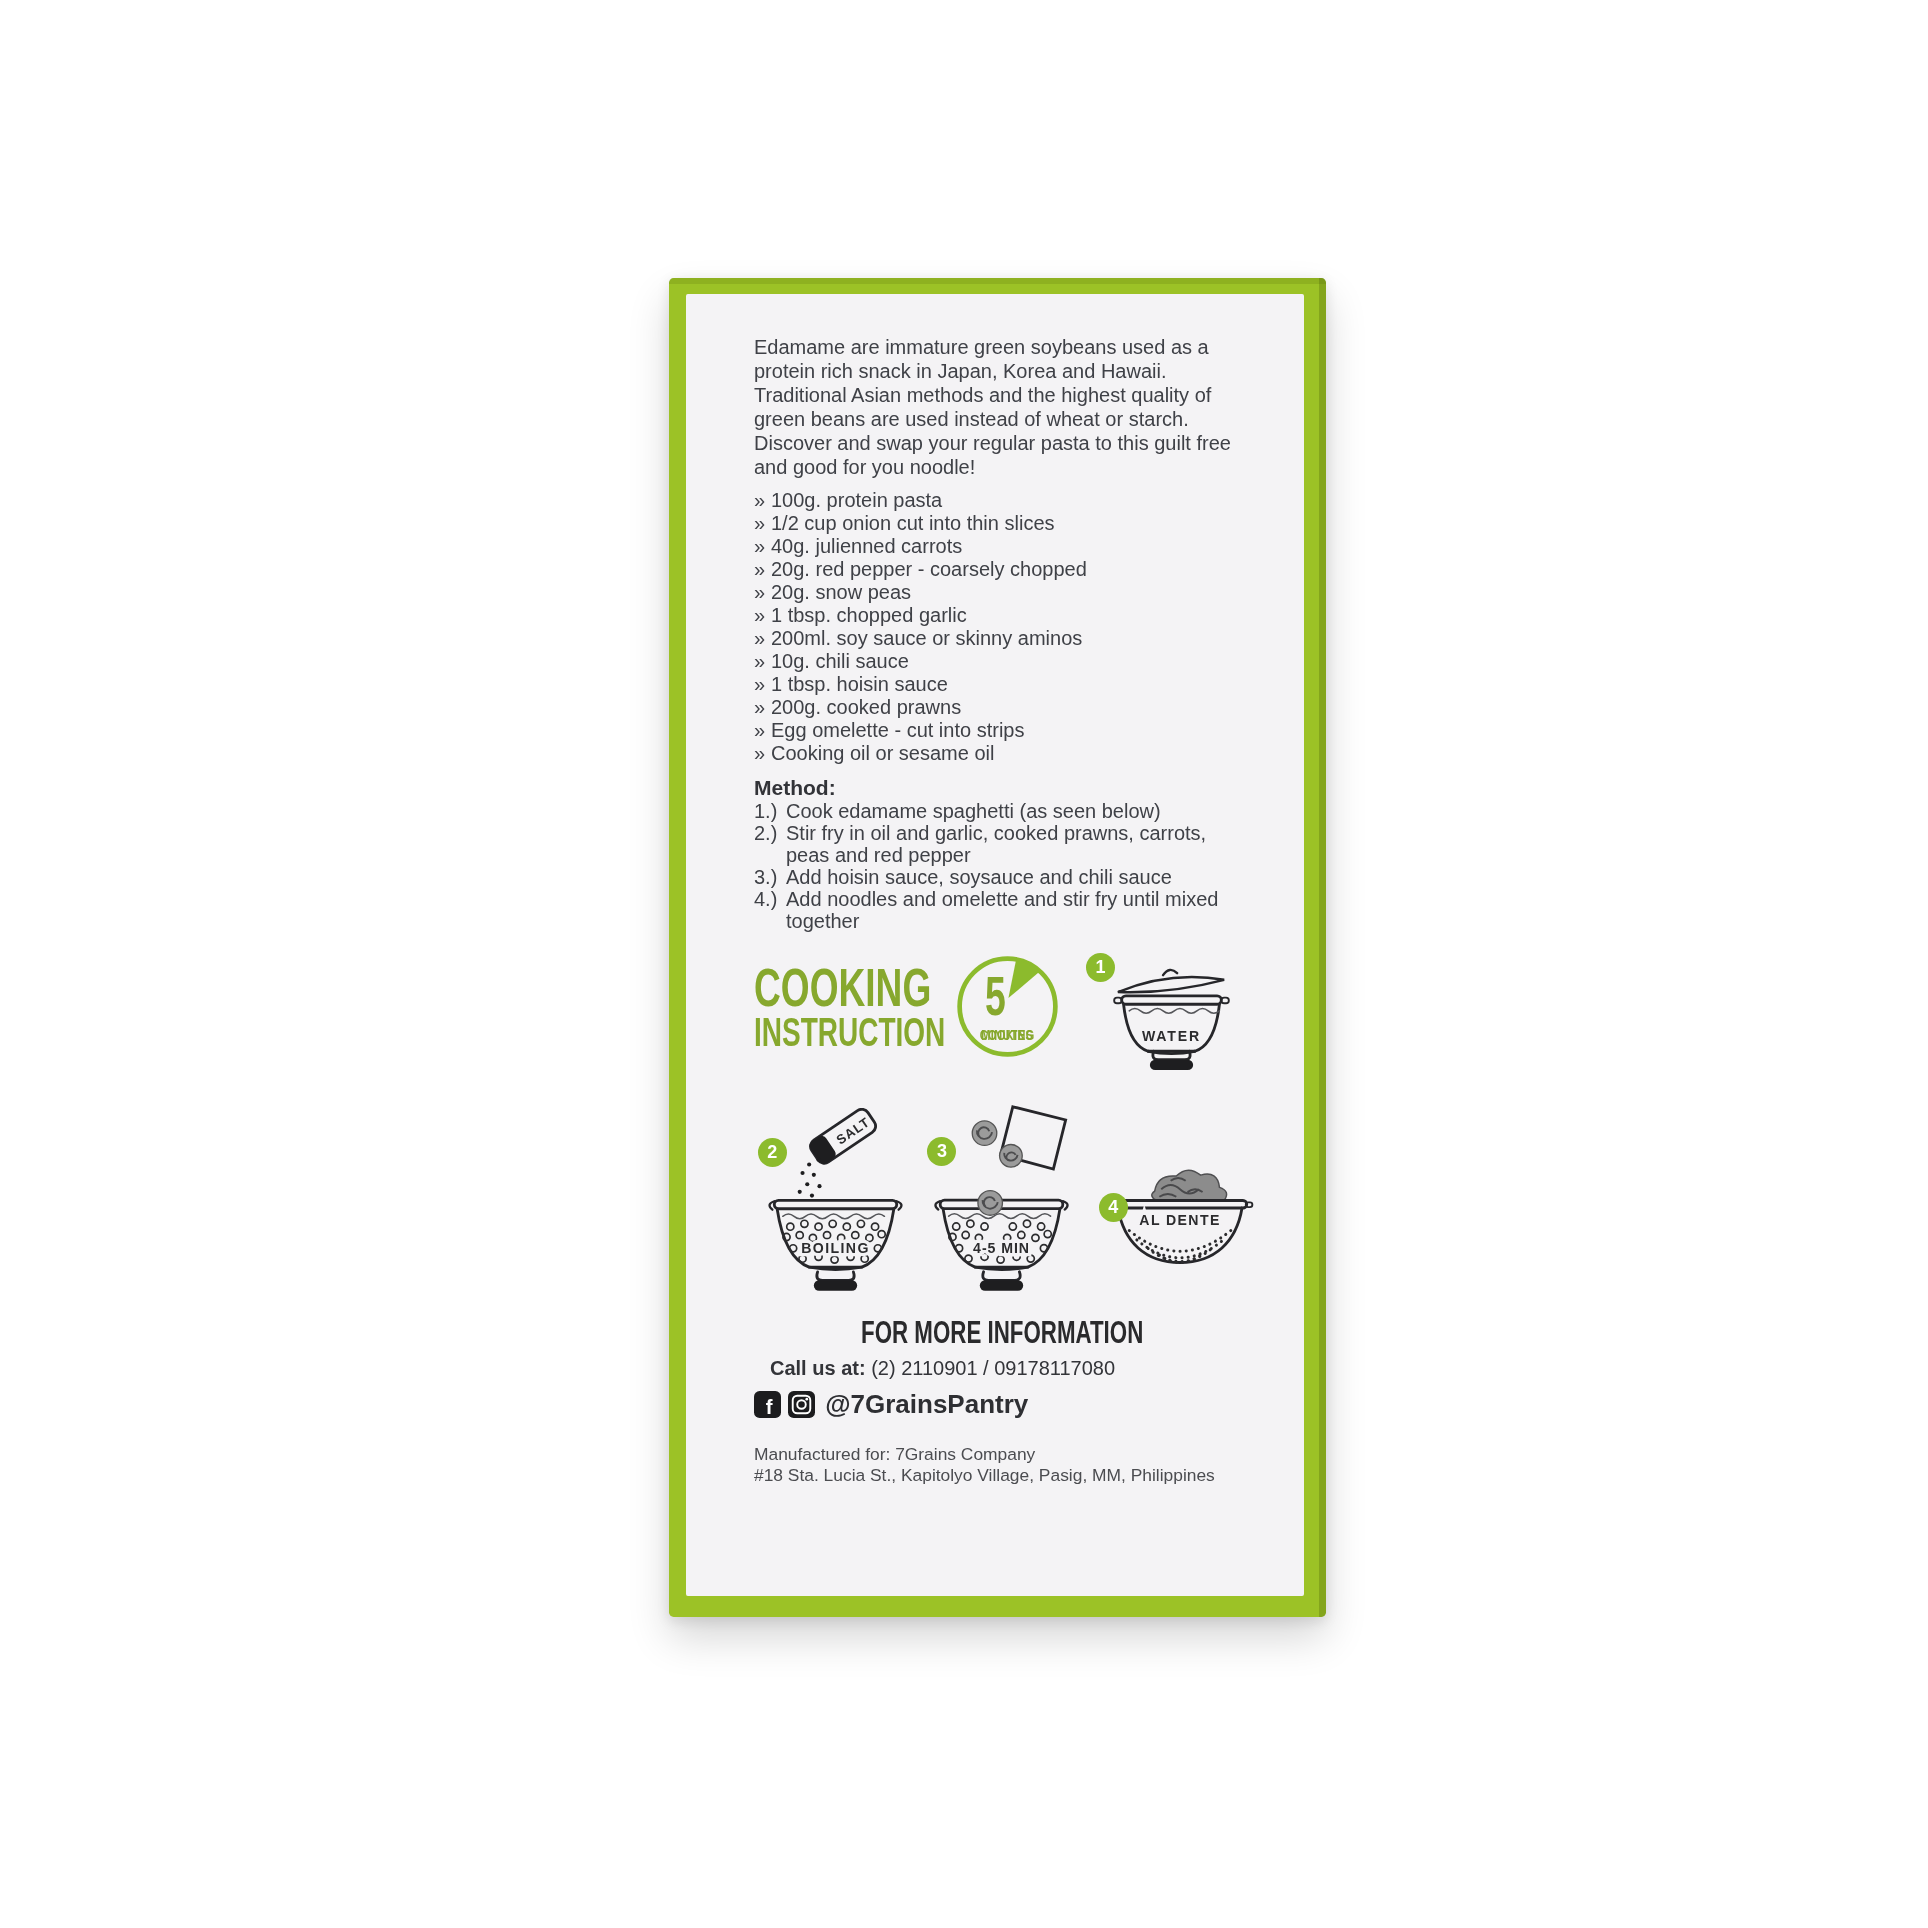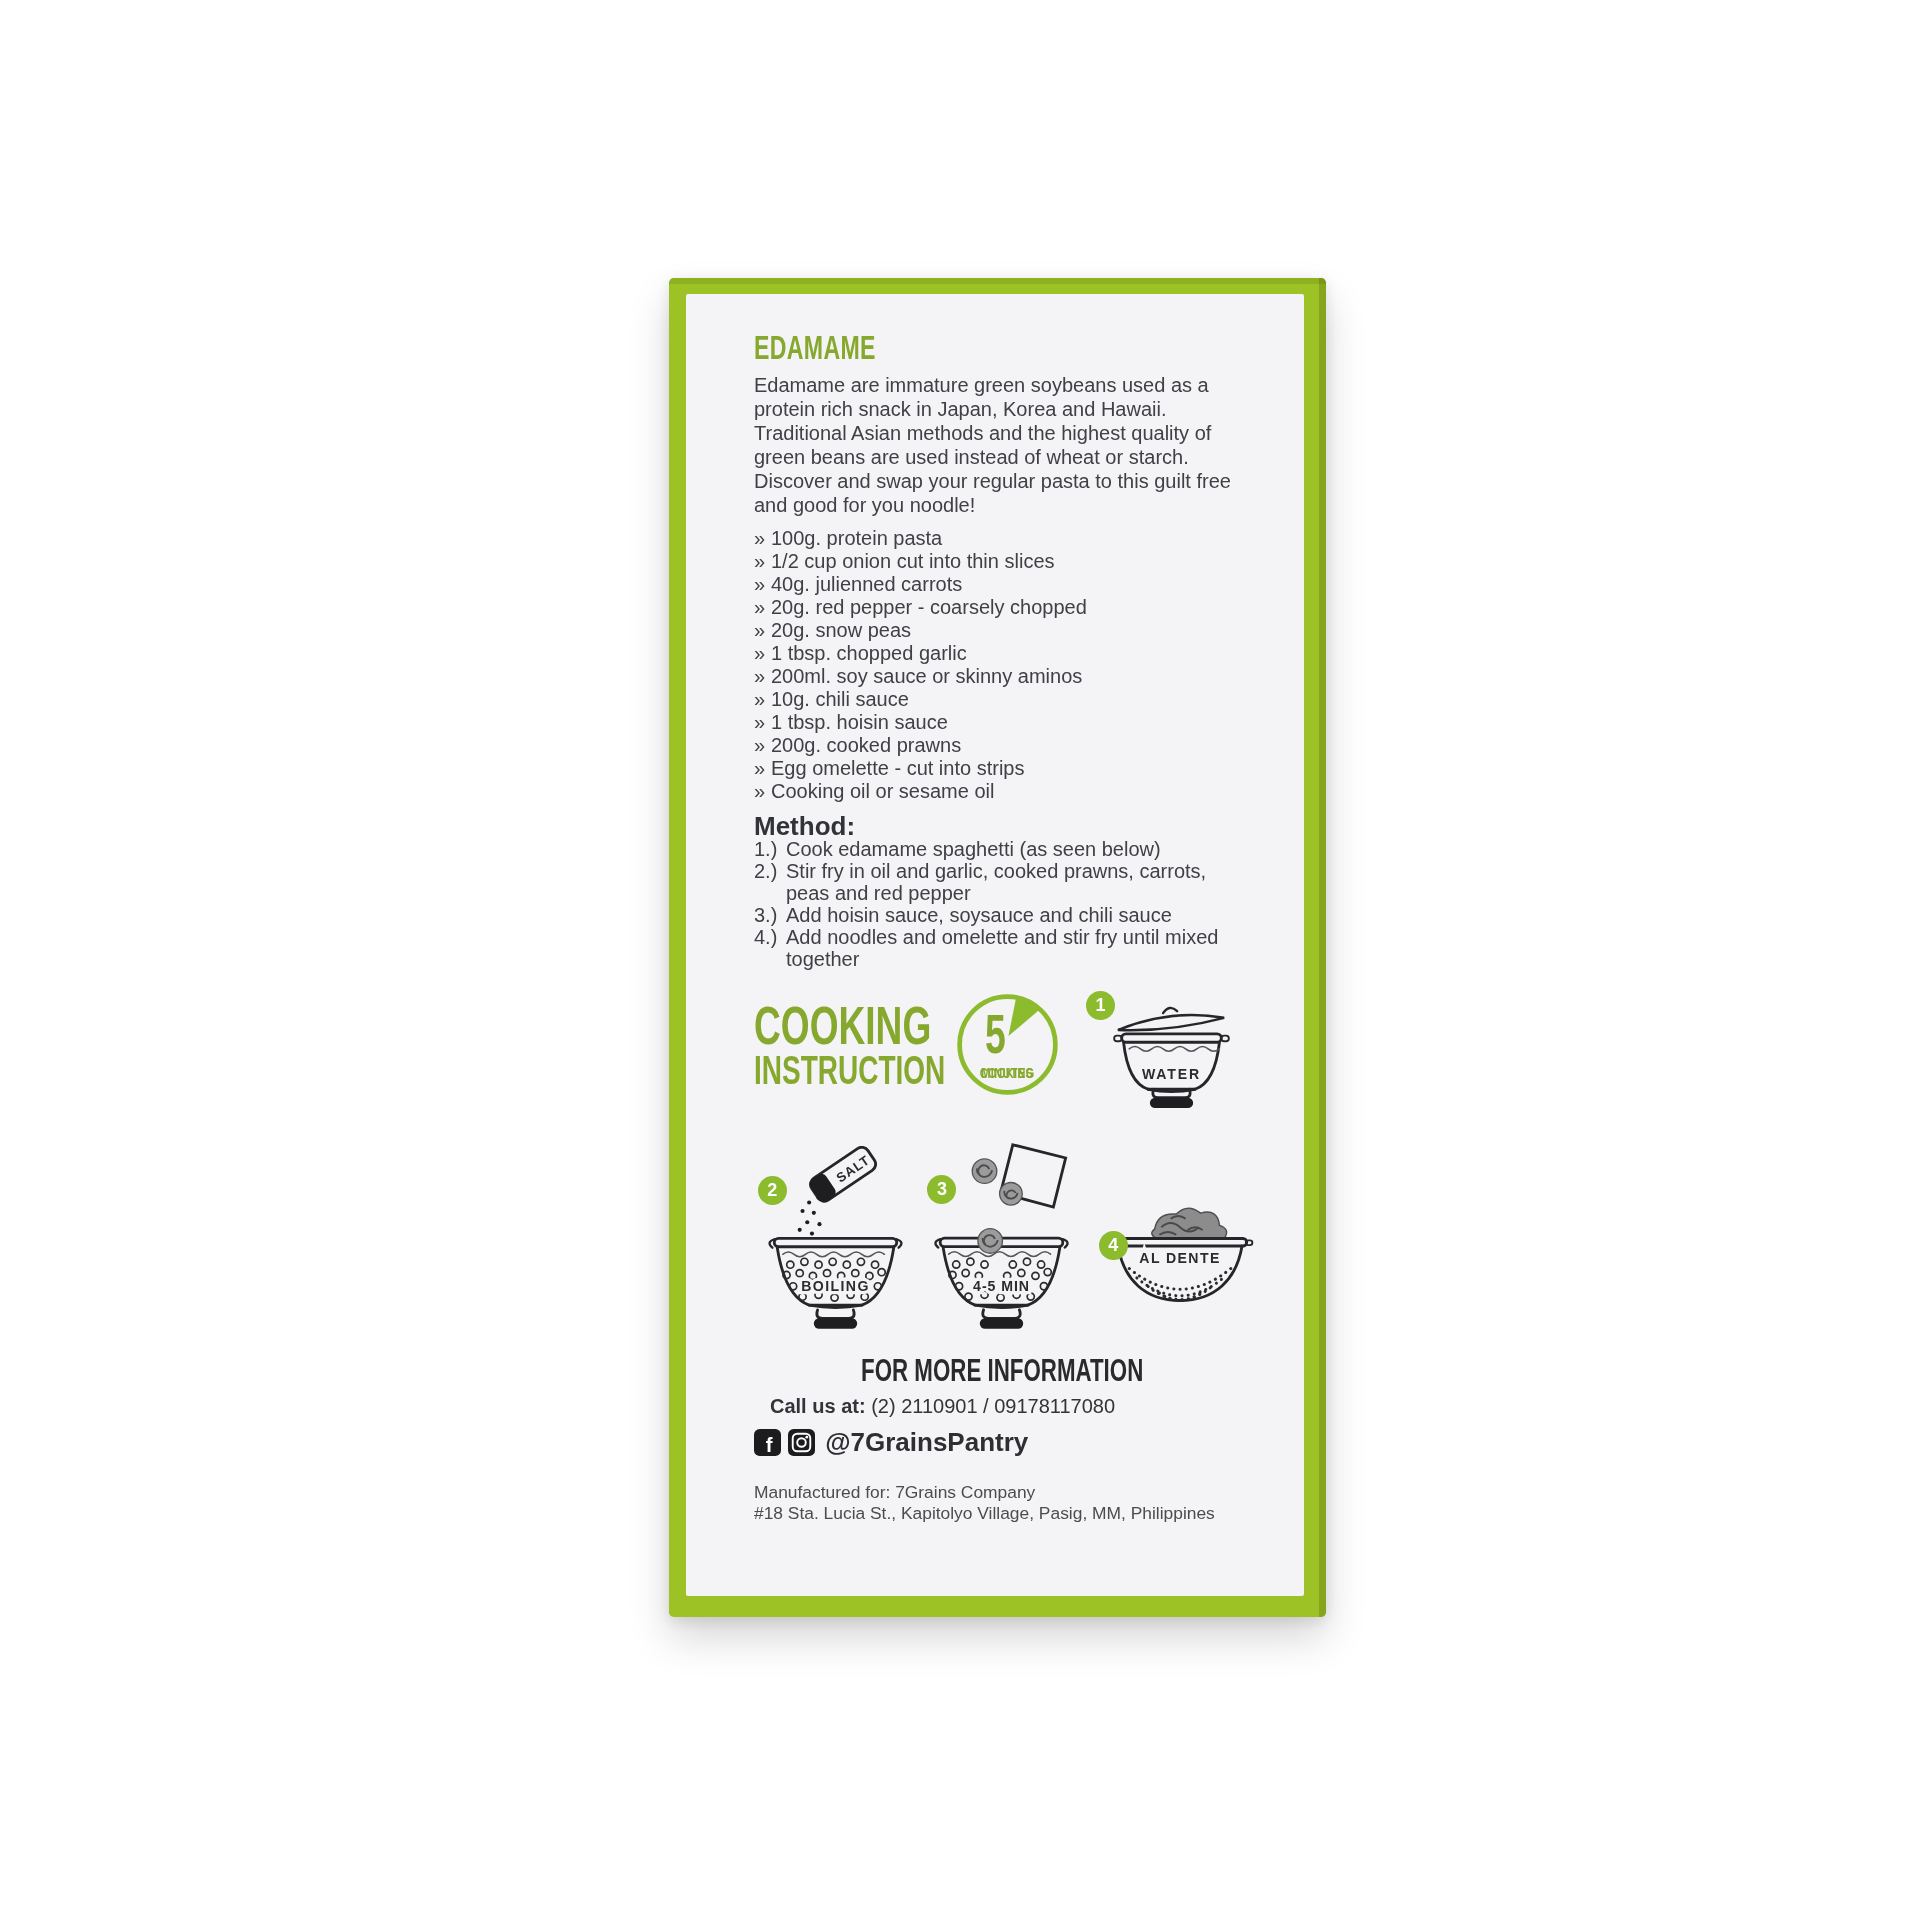--- a/index.html
+++ b/index.html
@@ -28,21 +28,21 @@
     padding:34px 51px 0 68px;overflow:hidden;border-radius:1.9px;color:var(--text-dark,#3f4147);
   }
   .cond{display:inline-block;transform-origin:0 60%;white-space:nowrap;font-weight:700;}
   h2.green-head{color:var(--accent-green,#87a82e);font-size:34px;line-height:38px;letter-spacing:0.5px;}
   h2.green-head .cond{transform:scaleX(.68);}
   .about-body{font-size:20px;line-height:24px;margin-top:7px;max-width:497px;}
   .recipe-head{margin-top:16px;}
   ul.ingredients{list-style:none;margin-top:10.4px;}
   ul.ingredients li{font-size:20px;line-height:23px;display:flex;}
   ul.ingredients .bullet{width:17px;flex:0 0 17px;}
-  .method-label{font-weight:700;font-size:26px;margin-top:10.4px;line-height:24.5px;color:#323338;}
+  .method-label{font-weight:700;font-size:21px;margin-top:10.4px;line-height:24.5px;color:#323338;}
   ol.method{list-style:none;}
   ol.method li{font-size:20px;line-height:22px;display:flex;}
   ol.method .num{flex:0 0 32px;}
   ol.method .txt{max-width:471px;}
 
   .cooking-row{display:flex;align-items:flex-start;margin-top:19px;height:141px;}
   .cooking-heading{color:var(--accent-green,#87a82e);margin-top:11.3px;width:200px;}
   .cooking-heading .l1{font-size:53px;line-height:49px;}
   .cooking-heading .l1 .cond{transform:scaleX(.70);}
   .cooking-heading .l2{font-size:40px;line-height:41px;}
@@ -78,21 +78,20 @@
   .footer{margin-top:24.5px;font-size:17.4px;line-height:21px;color:#4b4c50;}
   svg text{font-family:"Liberation Sans",sans-serif;}
 </style>
 </head>
 <body>
 
 <div class="scene">
   <div class="box">
     <div class="panel">
 
-      <h2 class="green-head"><span class="cond">EDAMAME</span></h2>
       <p class="about-body">Edamame are immature green soybeans used as a protein rich snack in Japan, Korea and Hawaii. Traditional Asian methods and the highest quality of green beans are used instead of wheat or starch. Discover and swap your regular pasta to this guilt free and good for you noodle!</p>
 
 
       <ul class="ingredients">
 
           <li>
             <span class="bullet">»</span>
             <span>100g. protein pasta</span>
           </li>
 

